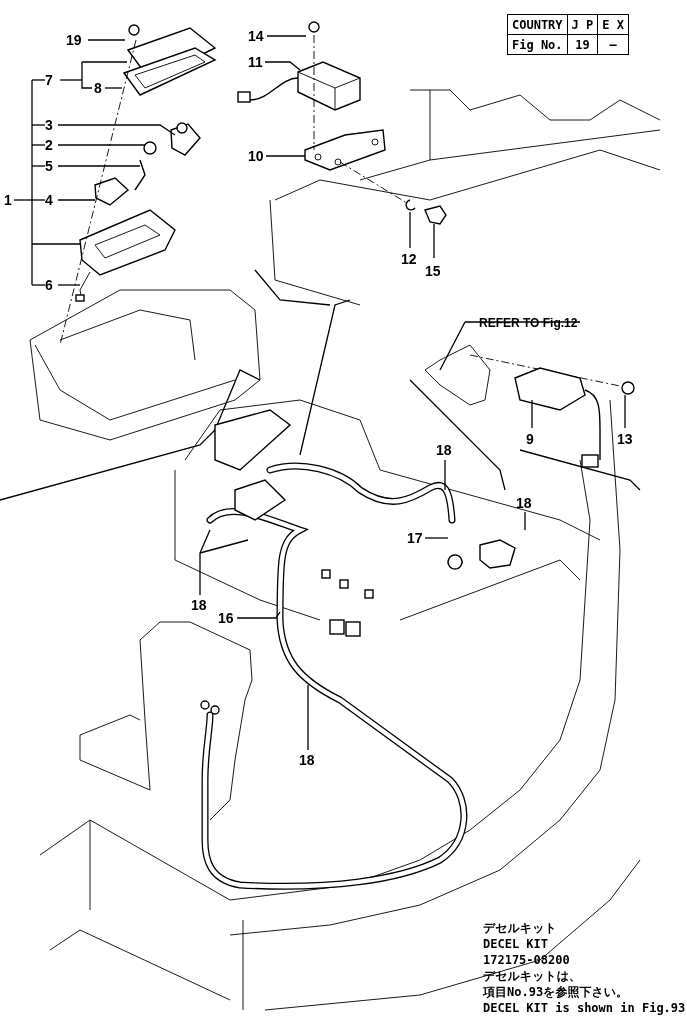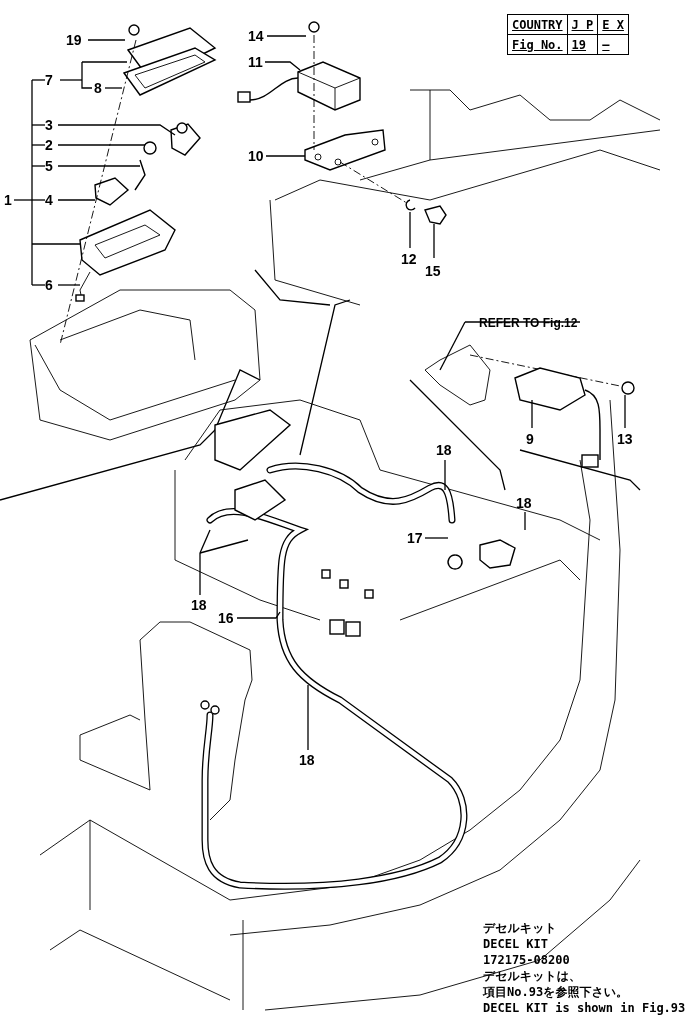--- a/index.html
+++ b/index.html
@@ -6,21 +6,21 @@
   body { width:687px; height:1024px; position:relative; overflow:hidden; font-family:"DejaVu Sans Mono", monospace; color:#000; }
   #diagram { position:absolute; left:0; top:0; width:687px; height:1024px; }
   .lbl { font-family:"Liberation Sans", sans-serif; font-size:14px; font-weight:bold; fill:#000; }
   .ln { stroke:#000; stroke-width:1.3; fill:none; }
   .thin { stroke:#000; stroke-width:0.9; fill:none; }
   .part { stroke:#000; stroke-width:1.4; fill:#fff; }
   .dash { stroke:#000; stroke-width:0.9; fill:none; stroke-dasharray:8 3 2 3; }
   .hose { stroke:#000; stroke-width:7; fill:none; stroke-linecap:round; }
   .hose-in { stroke:#fff; stroke-width:4.4; fill:none; stroke-linecap:round; }
   table.country { position:absolute; left:507px; top:14px; border-collapse:collapse; font-family:"DejaVu Sans Mono", monospace; font-size:12px; font-weight:bold; }
-  table.country td { border:1.5px solid #000; padding:1px 4px; height:17px; text-align:left;text-decoration:underline; }
+  table.country td { border:1.5px solid #000; padding:1px 4px; height:17px; text-align:center; }
   .note { position:absolute; left:483px; top:920px; font-family:"DejaVu Sans Mono", monospace; font-size:12px; line-height:16px; font-weight:bold; white-space:pre; }
 </style>
 </head>
 <body>
 
 <table class="country">
   <tbody>
       <tr>
     <td>COUNTRY</td>
     <td>J P</td>

